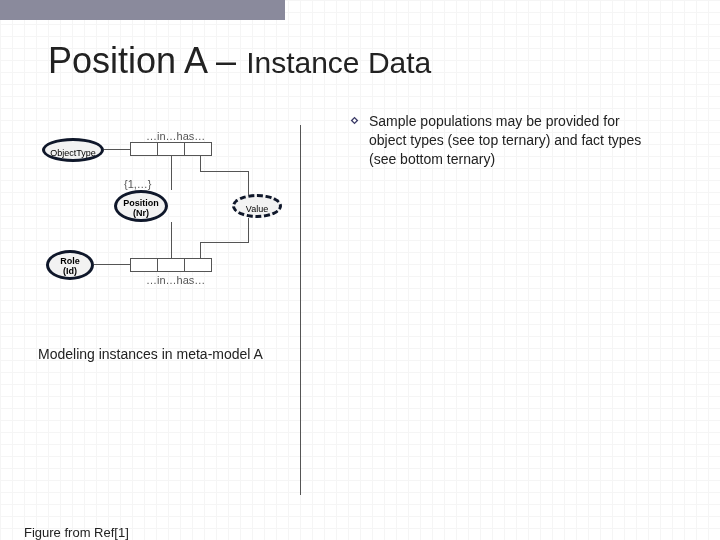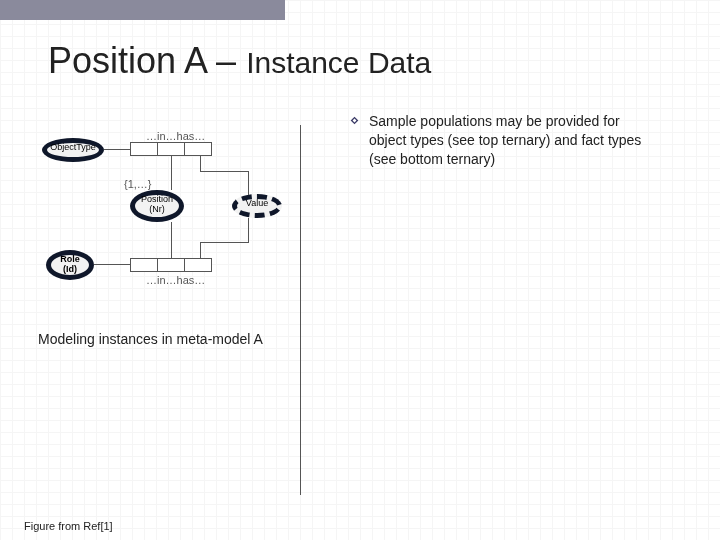--- a/index.html
+++ b/index.html
@@ -42,33 +42,33 @@
   .bullet-row { display: flex; margin-bottom: 6px; }
   .bullet-icon {
     flex: 0 0 auto; margin-right: 10px; margin-top: 4px;
     width: 9px; height: 9px;
   }
   .caption {
     font-size: 14px; color: #222; margin-top: 12px;
     padding-left: 38px;
   }
   .footer {
-    position: absolute; bottom: 8px; left: 24px;
-    font-size: 11px; color: #222; z-index: 2; margin-top: 14px;
+    position: absolute; bottom: 0; left: 24px;
+    font-size: 13px; color: #222; z-index: 2; margin-top: 14px;
   }
 
   
   .diagram {
     position: relative; width: 250px; height: 200px;
     font-family: Arial, sans-serif;
   }
   .d-ellipse {
-    position: absolute; border: 5px solid #0f172a; border-radius: 50%;
+    position: absolute; border: 3px solid #0f172a; border-radius: 50%;
     background: #f2f2f2; display: flex; flex-direction: column;
-    align-items: center; justify-content: flex-start;
+    align-items: center; justify-content: flex-end;
     font-size: 9px; text-align: center; line-height: 1.1;
   }
   .d-ellipse.dashed { border-style: dashed; }
   .d-rects {
     position: absolute; display: flex;
   }
   .d-cell {
     width: 28px; height: 14px; border: 1px solid #555;
     background: #fff; margin-left: -1px;
   }
@@ -106,21 +106,21 @@
           <div class="d-cell"></div>
           <div class="d-cell"></div>
           <div class="d-cell"></div>
         </div>
         <div class="d-label" style="left:108px; top:162px;">…in…has…</div>
 
         <div class="d-ellipse" style="left:4px; top:26px; width:62px; height:24px;">
           <span>ObjectType</span>
         </div>
 
-        <div class="d-ellipse" style="left:92px; top:78px; width:54px; height:32px;">
+        <div class="d-ellipse" style="left:76px; top:78px; width:54px; height:32px;font-weight:bold;">
           <span>Position</span>
           <span>(Nr)</span>
         </div>
         <div class="d-label" style="left:86px; top:66px;">{1,…}</div>
 
         <div class="d-ellipse dashed" style="left:194px; top:82px; width:50px; height:24px;">
           <span>Value</span>
         </div>
 
         <div class="d-ellipse" style="left:8px; top:138px; width:48px; height:30px;font-weight:bold;">
@@ -134,21 +134,21 @@
         <div class="d-line" style="left:162px; top:59px; width:48px; height:1px;"></div>
         <div class="d-line" style="left:210px; top:59px; width:1px; height:24px;"></div>
 
         <div class="d-line" style="left:133px; top:110px; width:1px; height:36px;"></div>
         <div class="d-line" style="left:56px; top:152px; width:36px; height:1px;"></div>
         <div class="d-line" style="left:162px; top:130px; width:1px; height:16px;"></div>
         <div class="d-line" style="left:162px; top:130px; width:48px; height:1px;"></div>
         <div class="d-line" style="left:210px; top:106px; width:1px; height:25px;"></div>
       </div>
 
-      <div class="caption" style="padding-left:0; margin-top:19px;">Modeling instances in meta-model A</div>
+      <div class="caption" style="padding-left:0; margin-top:34px;">Modeling instances in meta-model A</div>
     </div>
 
     <div class="divider"></div>
 
     <div class="right-col">
       <div class="bullet-row">
         <svg class="bullet-icon" viewBox="0 0 10 10">
           <rect x="2" y="2" width="6" height="6" fill="#3a3a66" transform="rotate(45 5 5)"></rect>
           <rect x="3.5" y="3.5" width="3" height="3" fill="#fff" transform="rotate(45 5 5)"></rect>
         </svg>

